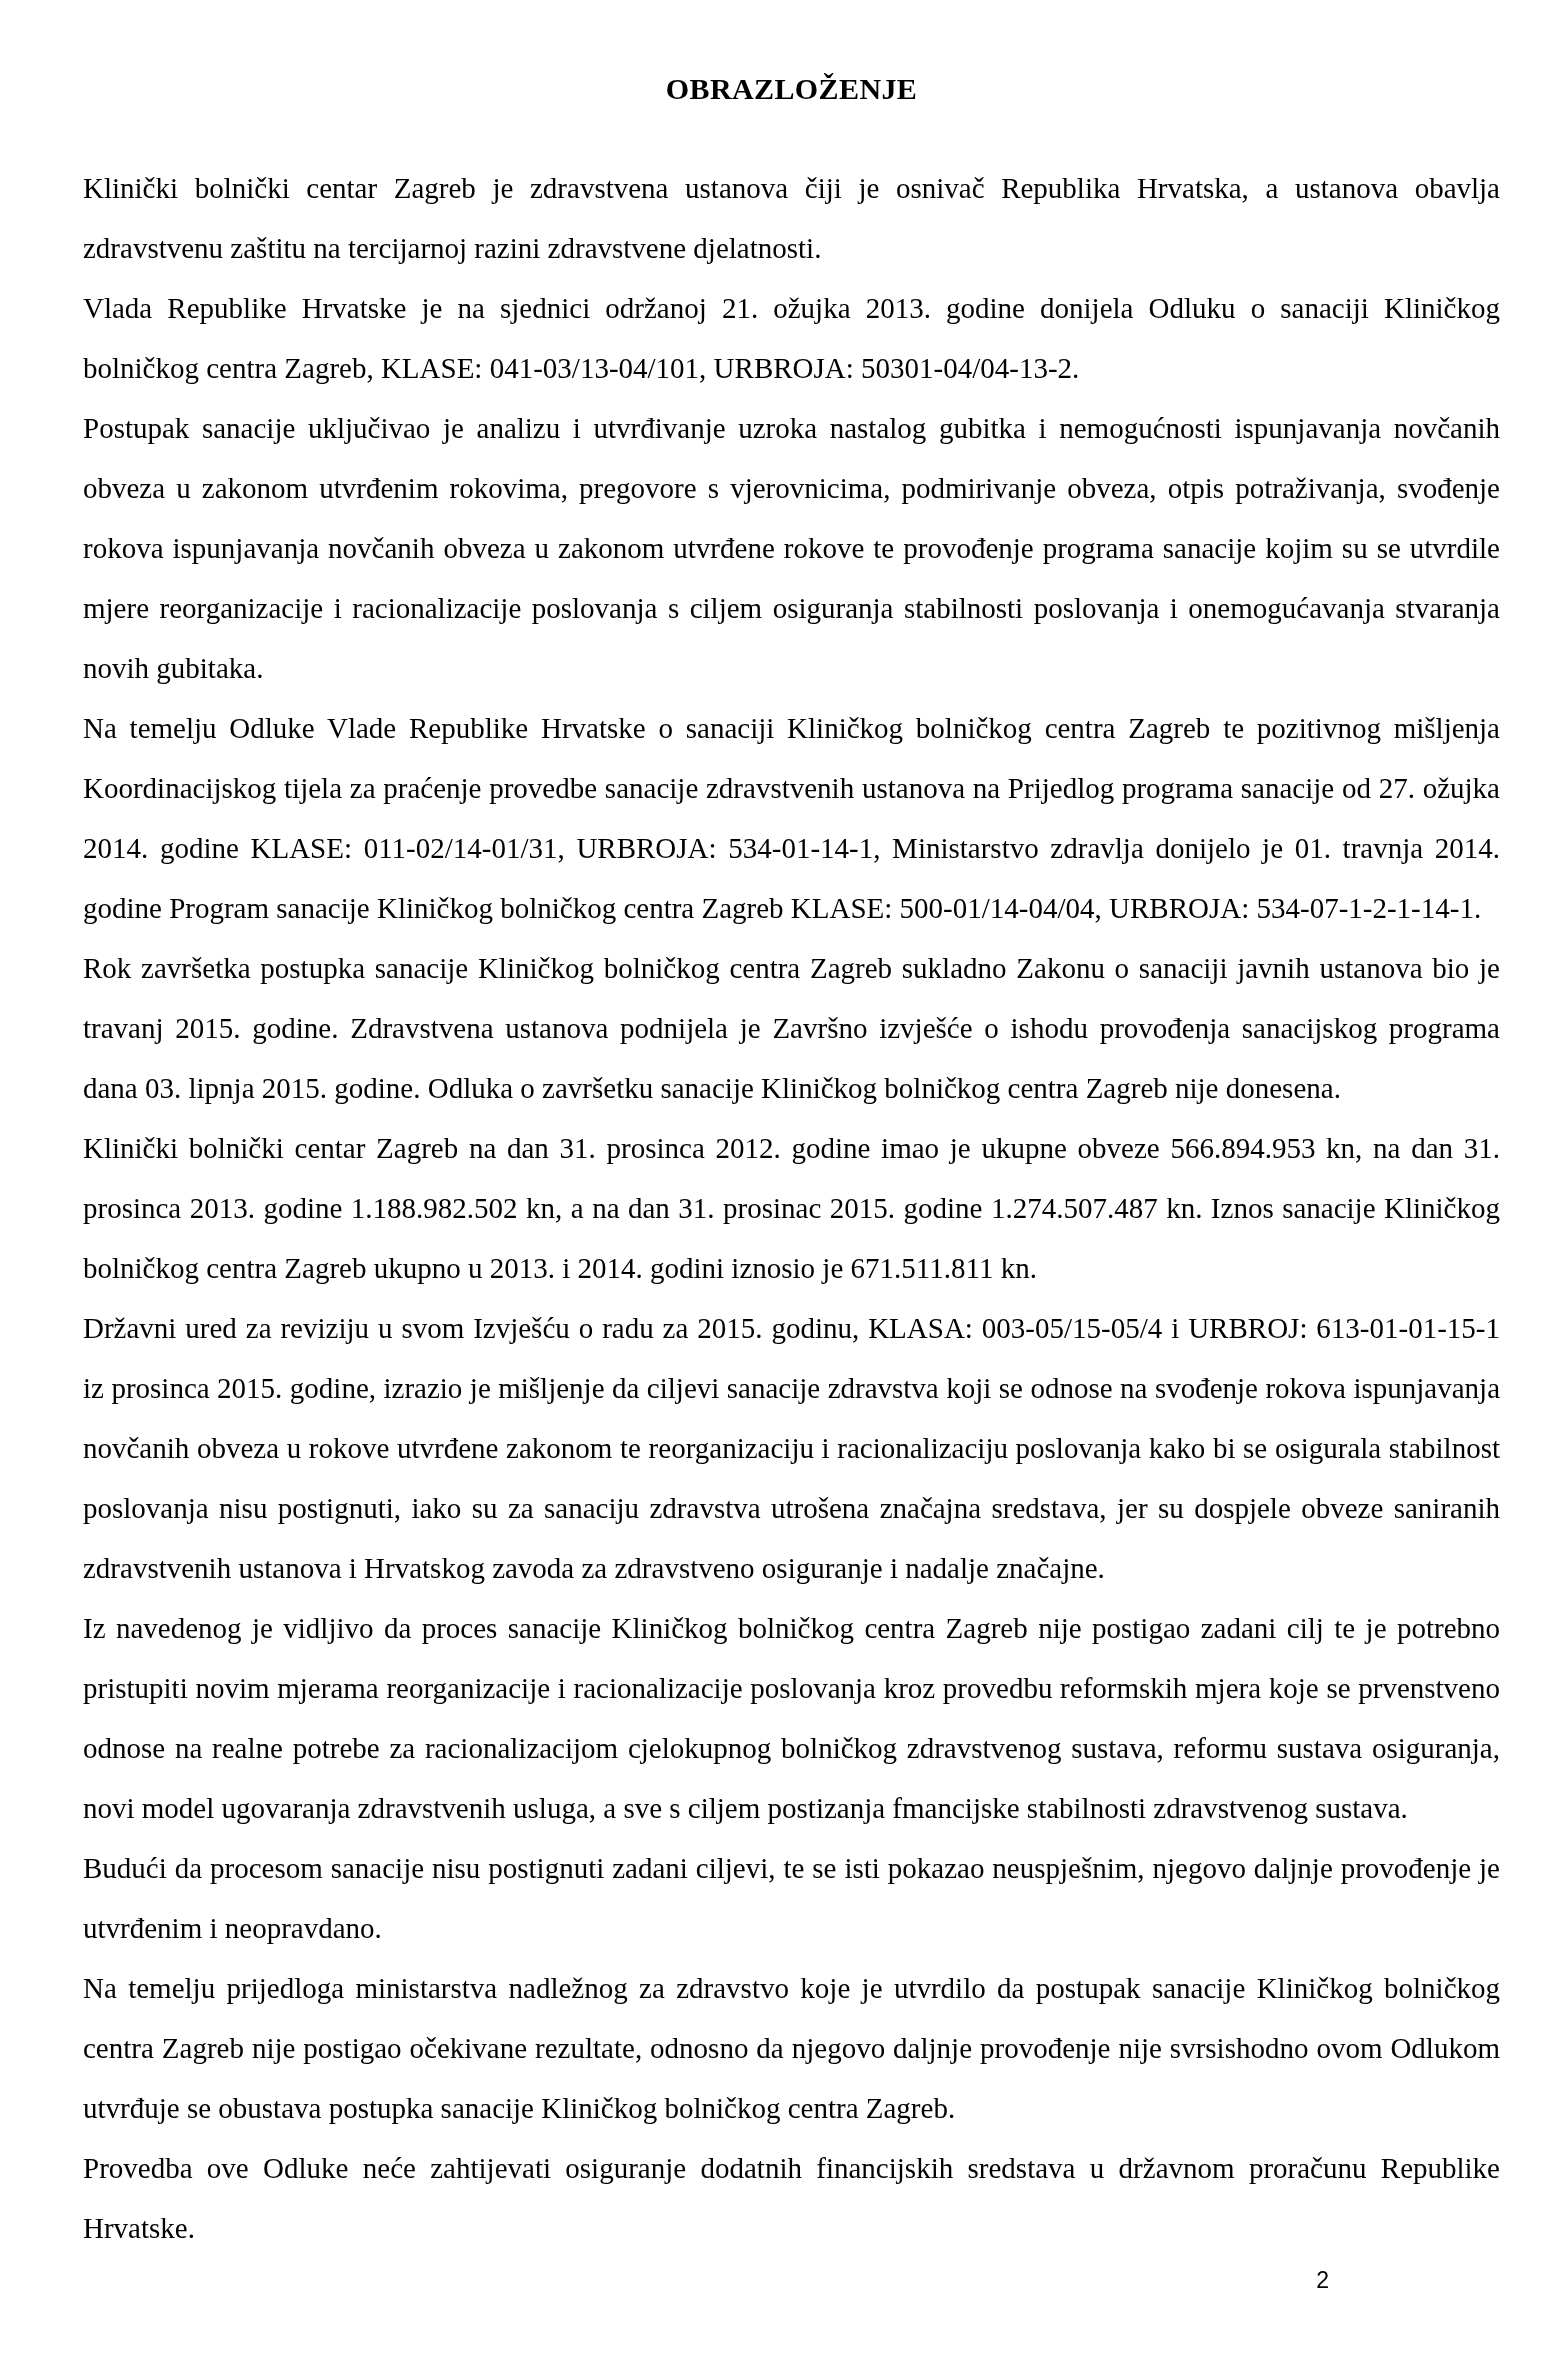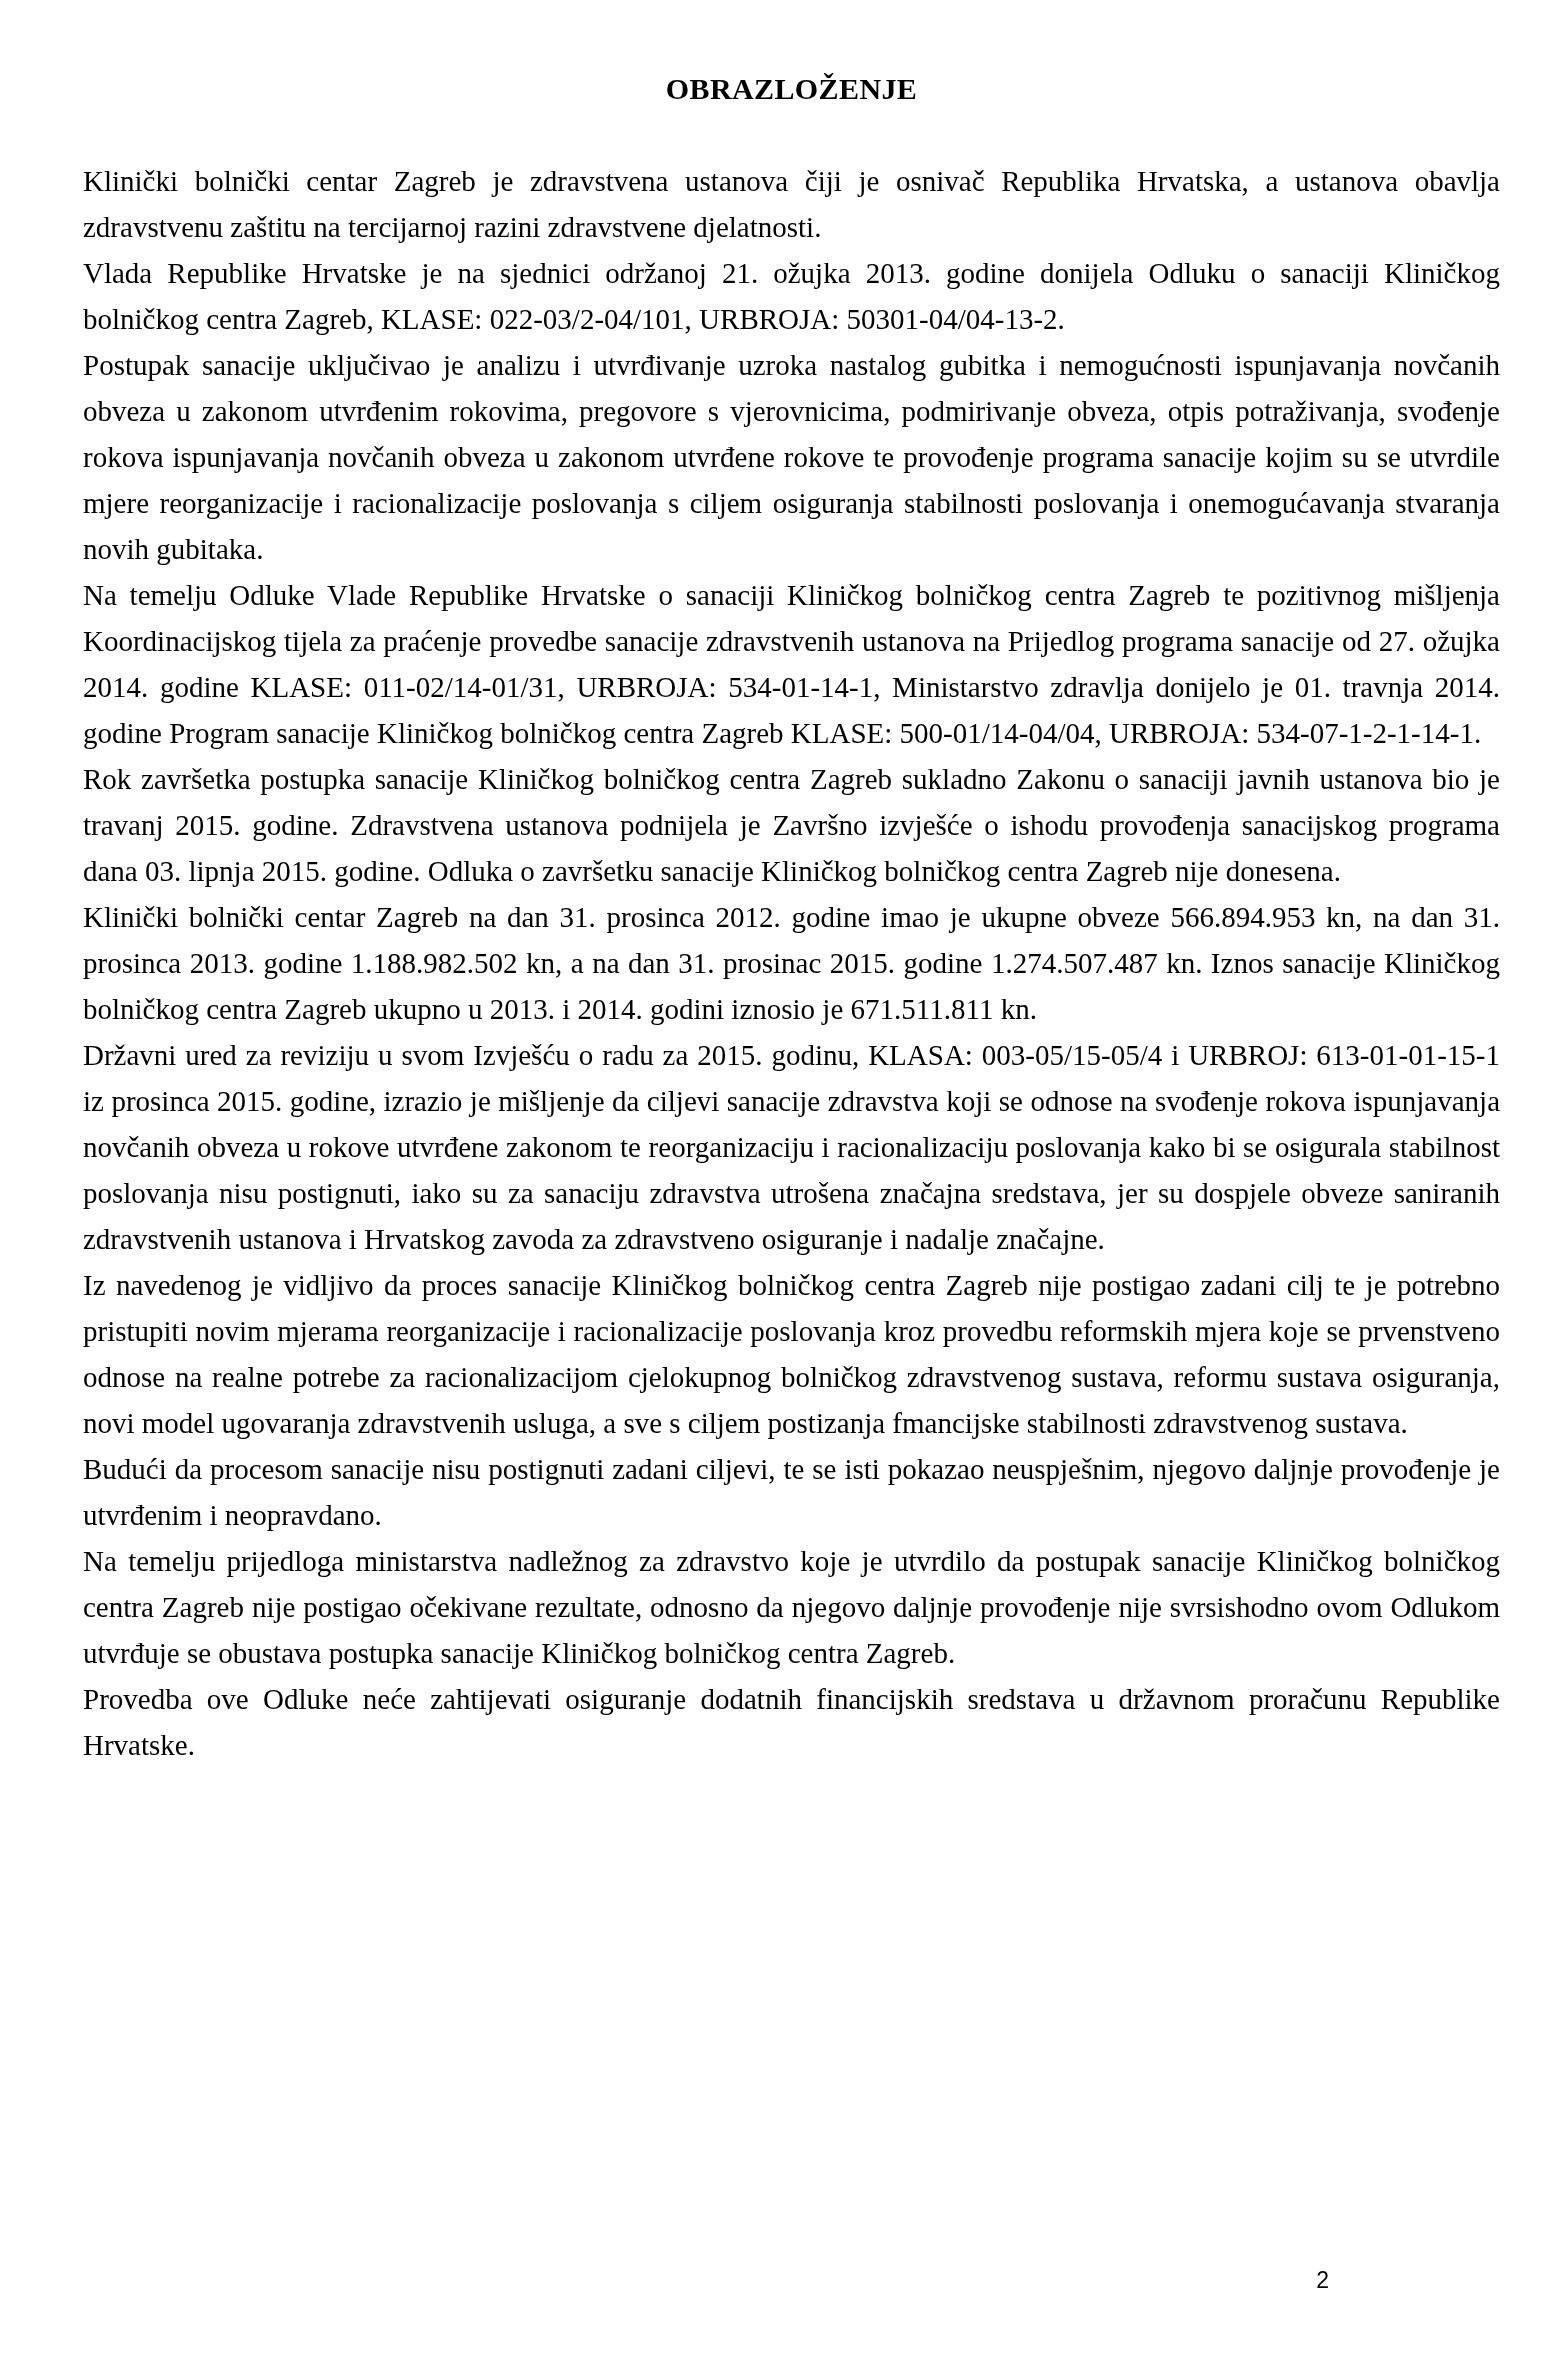--- a/index.html
+++ b/index.html
@@ -38,21 +38,21 @@
     font-size: 30px;
     font-weight: bold;
     text-align: center;
     letter-spacing: 0.4px;
     margin: 0 0 53px 0;
     line-height: 1.1;
   }
 
   .body-text {
     font-size: 29px;
-    line-height: 46px;
+    line-height: 60px;
     text-align: justify;
     text-justify: inter-word;
     -webkit-hyphens: none;
     hyphens: none;
   }
 
   .body-text p {
     margin: 0;
     text-align: justify;
   }
@@ -73,21 +73,21 @@
 <body>
 
 <div class="page">
 
   <div class="content">
 
     <h1 class="doc-title">OBRAZLOŽENJE</h1>
 
     <div class="body-text">
       <p>Klinički bolnički centar Zagreb je zdravstvena ustanova čiji je osnivač Republika Hrvatska, a ustanova obavlja zdravstvenu zaštitu na tercijarnoj razini zdravstvene djelatnosti.</p>
-      <p>Vlada Republike Hrvatske je na sjednici održanoj 21. ožujka 2013. godine donijela Odluku o sanaciji Kliničkog bolničkog centra Zagreb, KLASE: 022-03/2-04/101, URBROJA: 50301-04/04-13-2.</p>
+      <p>Vlada Republike Hrvatske je na sjednici održanoj 21. ožujka 2013. godine donijela Odluku o sanaciji Kliničkog bolničkog centra Zagreb, KLASE: 041-03/13-04/101, URBROJA: 50301-04/04-13-2.</p>
       <p>Postupak sanacije uključivao je analizu i utvrđivanje uzroka nastalog gubitka i nemogućnosti ispunjavanja novčanih obveza u zakonom utvrđenim rokovima, pregovore s vjerovnicima, podmirivanje obveza, otpis potraživanja, svođenje rokova ispunjavanja novčanih obveza u zakonom utvrđene rokove te provođenje programa sanacije kojim su se utvrdile mjere reorganizacije i racionalizacije poslovanja s ciljem osiguranja stabilnosti poslovanja i onemogućavanja stvaranja novih gubitaka.</p>
       <p>Na temelju Odluke Vlade Republike Hrvatske o sanaciji Kliničkog bolničkog centra Zagreb te pozitivnog mišljenja Koordinacijskog tijela za praćenje provedbe sanacije zdravstvenih ustanova na Prijedlog programa sanacije od 27. ožujka 2014. godine KLASE: 011-02/14-01/31, URBROJA: 534-01-14-1, Ministarstvo zdravlja donijelo je 01. travnja 2014. godine Program sanacije Kliničkog bolničkog centra Zagreb KLASE: 500-01/14-04/04, URBROJA: 534-07-1-2-1-14-1.</p>
       <p>Rok završetka postupka sanacije Kliničkog bolničkog centra Zagreb sukladno Zakonu o sanaciji javnih ustanova bio je travanj 2015. godine. Zdravstvena ustanova podnijela je Završno izvješće o ishodu provođenja sanacijskog programa dana 03. lipnja 2015. godine. Odluka o završetku sanacije Kliničkog bolničkog centra Zagreb nije donesena.</p>
       <p>Klinički bolnički centar Zagreb na dan 31. prosinca 2012. godine imao je ukupne obveze 566.894.953 kn, na dan 31. prosinca 2013. godine 1.188.982.502 kn, a na dan 31. prosinac 2015. godine 1.274.507.487 kn. Iznos sanacije Kliničkog bolničkog centra Zagreb ukupno u 2013. i 2014. godini iznosio je 671.511.811 kn.</p>
       <p>Državni ured za reviziju u svom Izvješću o radu za 2015. godinu, KLASA: 003-05/15-05/4 i URBROJ: 613-01-01-15-1 iz prosinca 2015. godine, izrazio je mišljenje da ciljevi sanacije zdravstva koji se odnose na svođenje rokova ispunjavanja novčanih obveza u rokove utvrđene zakonom te reorganizaciju i racionalizaciju poslovanja kako bi se osigurala stabilnost poslovanja nisu postignuti, iako su za sanaciju zdravstva utrošena značajna sredstava, jer su dospjele obveze saniranih zdravstvenih ustanova i Hrvatskog zavoda za zdravstveno osiguranje i nadalje značajne.</p>
       <p>Iz navedenog je vidljivo da proces sanacije Kliničkog bolničkog centra Zagreb nije postigao zadani cilj te je potrebno pristupiti novim mjerama reorganizacije i racionalizacije poslovanja kroz provedbu reformskih mjera koje se prvenstveno odnose na realne potrebe za racionalizacijom cjelokupnog bolničkog zdravstvenog sustava, reformu sustava osiguranja, novi model ugovaranja zdravstvenih usluga, a sve s ciljem postizanja fmancijske stabilnosti zdravstvenog sustava.</p>
       <p>Budući da procesom sanacije nisu postignuti zadani ciljevi, te se isti pokazao neuspješnim, njegovo daljnje provođenje je utvrđenim i neopravdano.</p>
       <p>Na temelju prijedloga ministarstva nadležnog za zdravstvo koje je utvrdilo da postupak sanacije Kliničkog bolničkog centra Zagreb nije postigao očekivane rezultate, odnosno da njegovo daljnje provođenje nije svrsishodno ovom Odlukom utvrđuje se obustava postupka sanacije Kliničkog bolničkog centra Zagreb.</p>
       <p>Provedba ove Odluke neće zahtijevati osiguranje dodatnih financijskih sredstava u državnom proračunu Republike Hrvatske.</p>
     </div>

